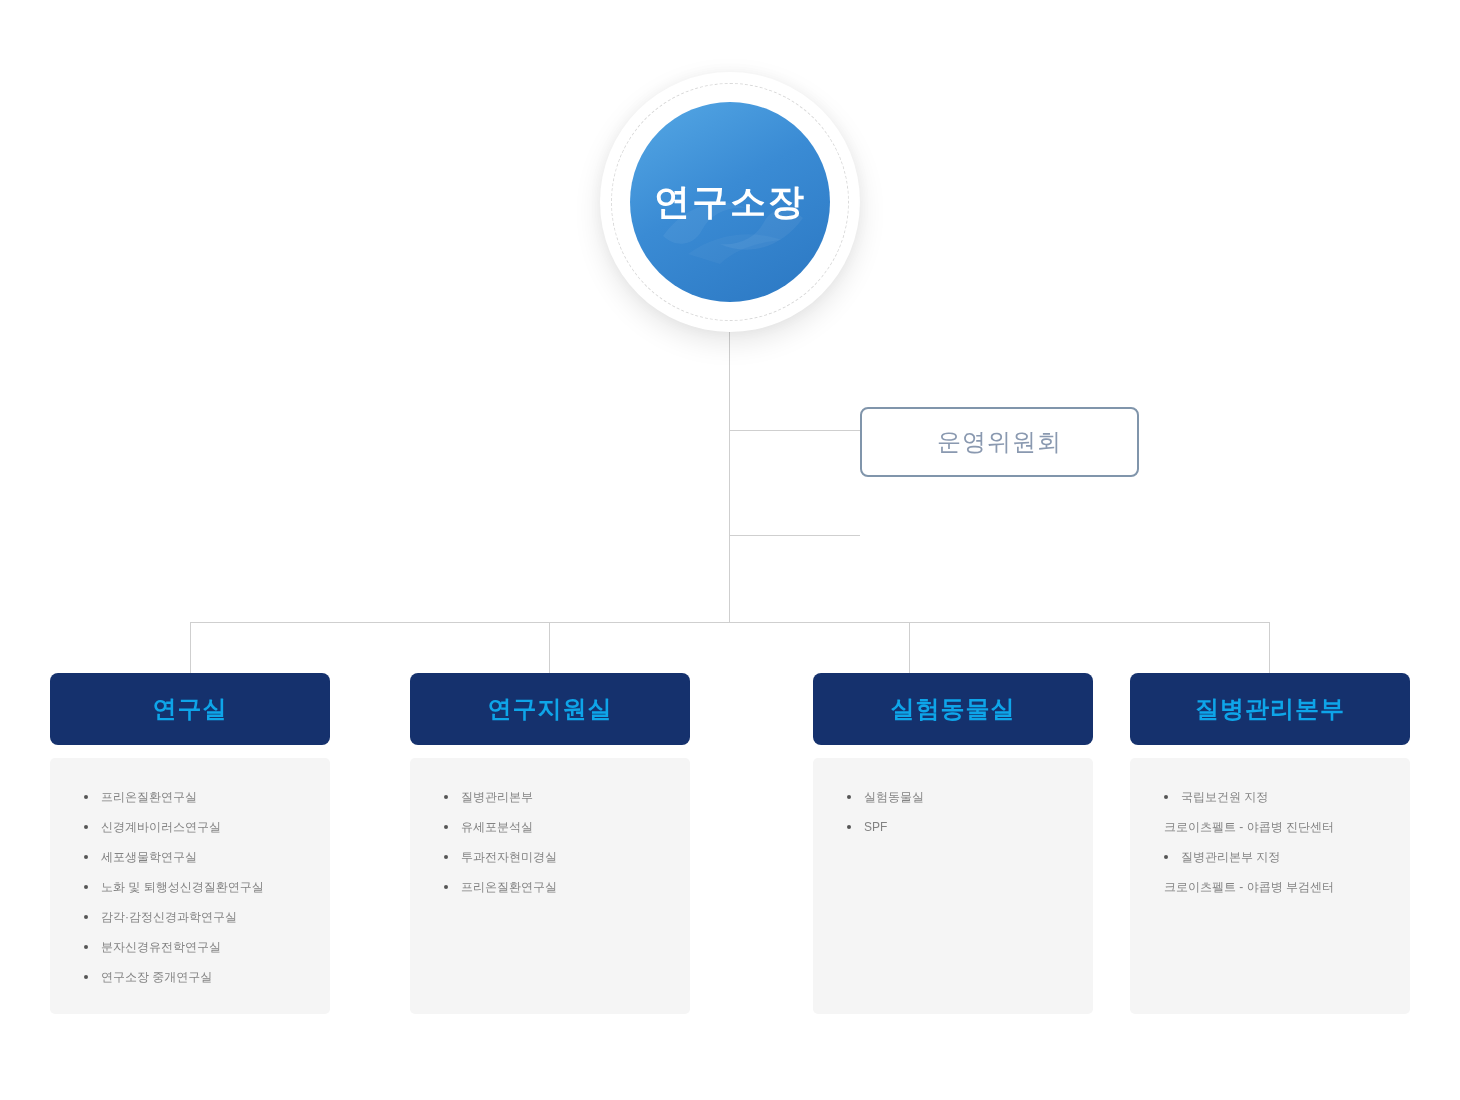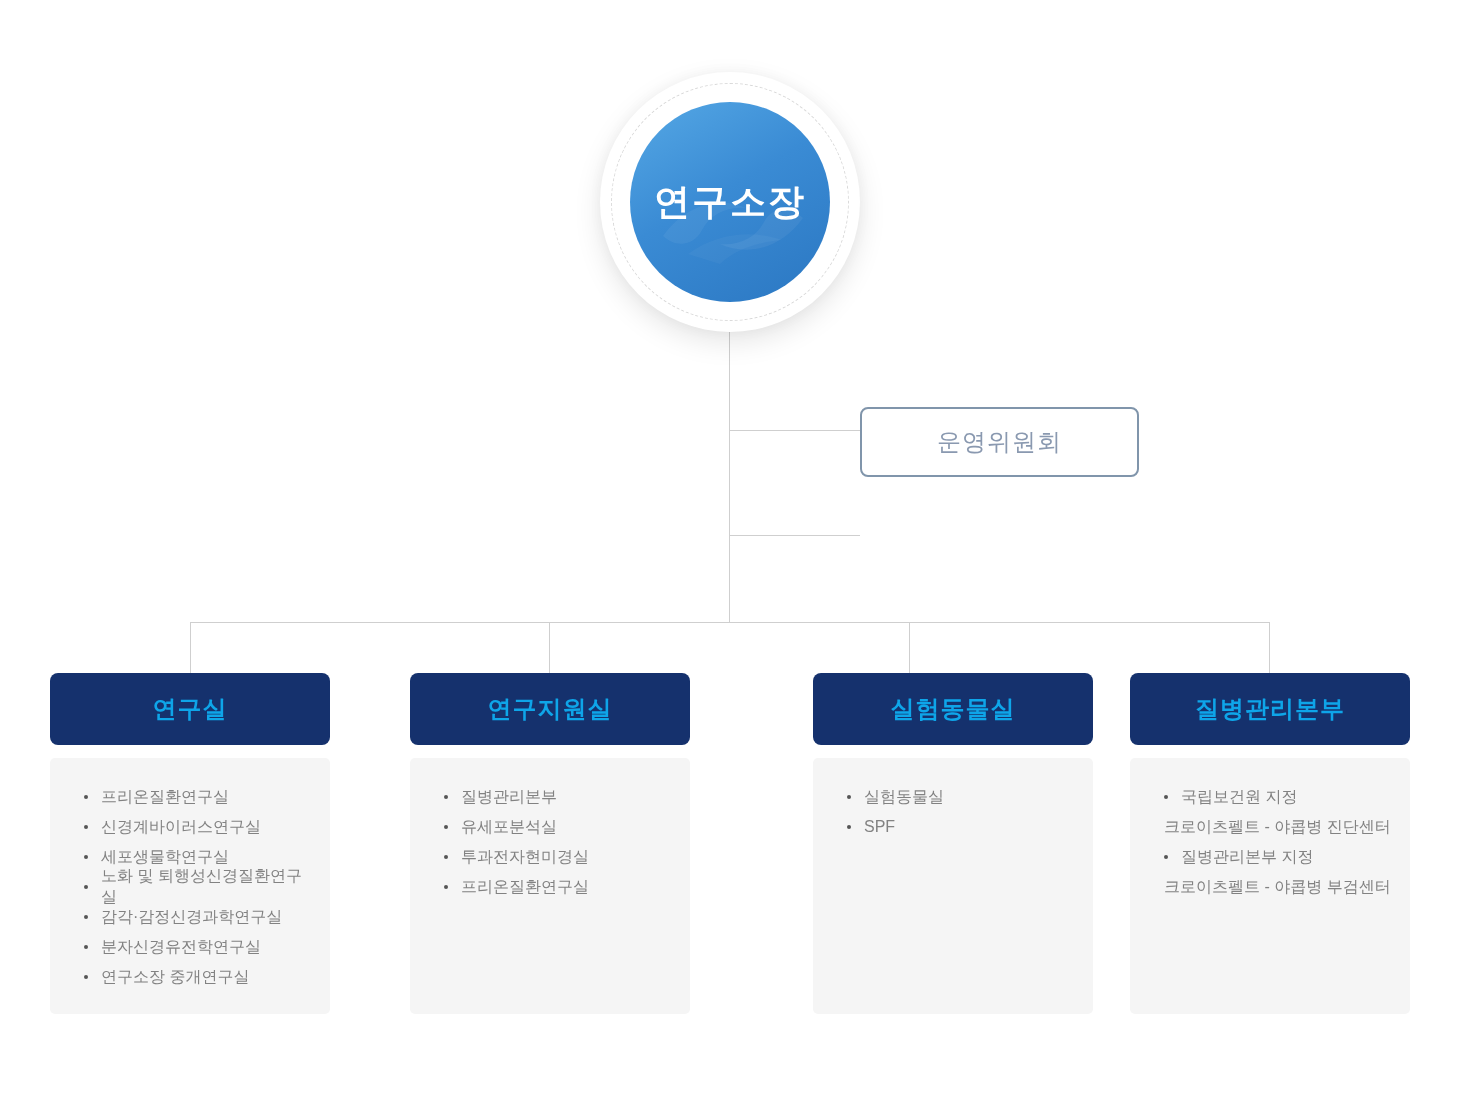--- a/index.html
+++ b/index.html
@@ -70,21 +70,21 @@
     height: 72px; background: #15316d; border-radius: 8px;
     display: flex; align-items: center; justify-content: center;
     color: #0ea5e9; font-size: 24px; font-weight: 700; letter-spacing: 1px;
   }
   .dept .panel {
     margin-top: 13px; height: 256px;
     background: #f5f5f5; border-radius: 5px;
     padding: 24px 18px 0 34px;
   }
   .dept ul { list-style: none; }
-  .dept li { color: #828282; font-size: 16px; }
+  .dept li { color: #828282; font-size: 12px; }
   .dept li .row { display: flex; align-items: center; height: 30px; }
   .dept li .dot {
     width: 4px; height: 4px; border-radius: 50%;
     background: #555555; margin-right: 13px; flex: 0 0 auto;
   }
   .dept li .sub { height: 30px; line-height: 30px; }
 </style>
 </head>
 <body>
 

